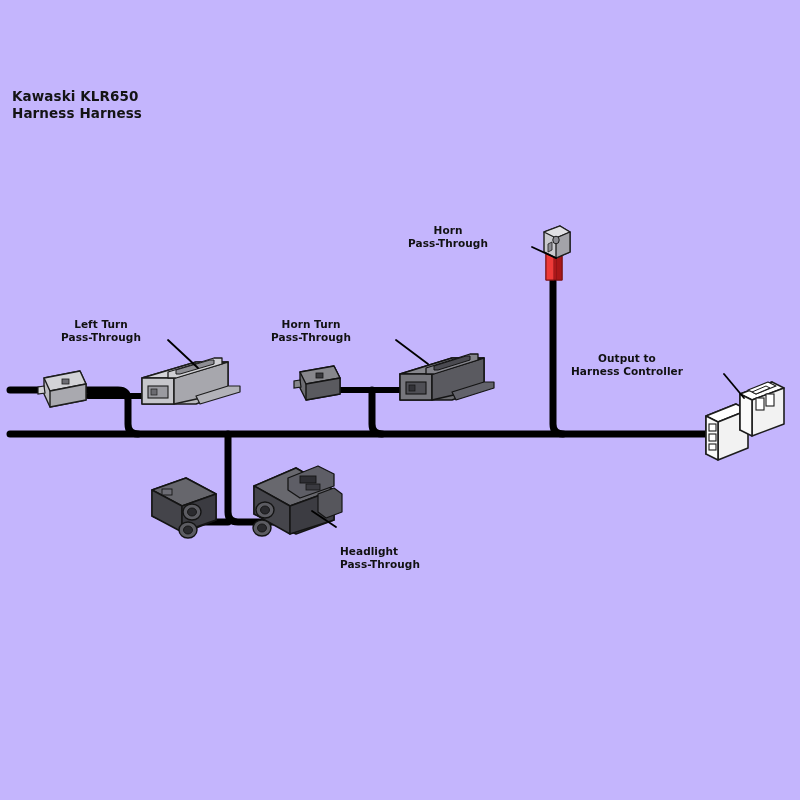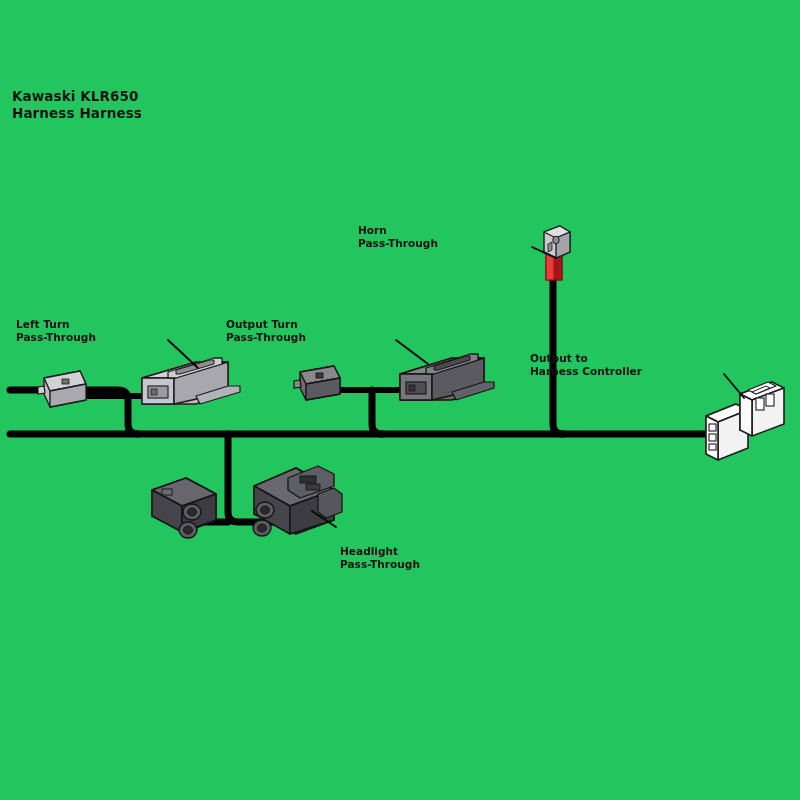--- a/index.html
+++ b/index.html
@@ -4,21 +4,21 @@
 <style>
   html, body {
     margin: 0;
     padding: 0;
     background: #ffffff;
   }
   #page {
     position: relative;
     width: 800px;
     height: 800px;
-    background: #22c55e;
+    background: #c4b5fd;
     overflow: hidden;
     font-family: "DejaVu Sans", "Liberation Sans", sans-serif;
   }
   #diagram-svg {
     position: absolute;
     left: 0;
     top: 0;
     width: 800px;
     height: 800px;
   }
@@ -35,21 +35,21 @@
   }
   .callout {
     position: absolute;
     font-size: 10.5px;
     font-weight: bold;
     color: #111111;
     line-height: 12.5px;
     letter-spacing: 0.05px;
     white-space: nowrap;
   }
-  .callout.right-align { text-align: left; }
+  .callout.right-align { text-align: center; }
   .callout.left-align  { text-align: left; margin-top: 24px; }
   .cl-line1 { display: block; }
   .cl-line2 { display: block; }
 </style>
 </head>
 <body>
 
 <div id="page">
 
   <svg id="diagram-svg" viewBox="0 0 800 800">
@@ -208,21 +208,21 @@
     <span class="cl-line1">Horn</span>
     <span class="cl-line2">Pass-Through</span>
   </div>
 
   <div class="callout right-align" style="left:16px; top:318px; width:170px;">
     <span class="cl-line1">Left Turn</span>
     <span class="cl-line2">Pass-Through</span>
   </div>
 
   <div class="callout right-align" style="left:226px; top:318px; width:170px;">
-    <span class="cl-line1">Output Turn</span>
+    <span class="cl-line1">Horn Turn</span>
     <span class="cl-line2">Pass-Through</span>
   </div>
 
   <div class="callout right-align" style="left:530px; top:352px; width:194px;">
     <span class="cl-line1">Output to</span>
     <span class="cl-line2">Harness Controller</span>
   </div>
 
   <div class="callout left-align" style="left:340px; top:521px; width:180px;">
     <span class="cl-line1">Headlight</span>

